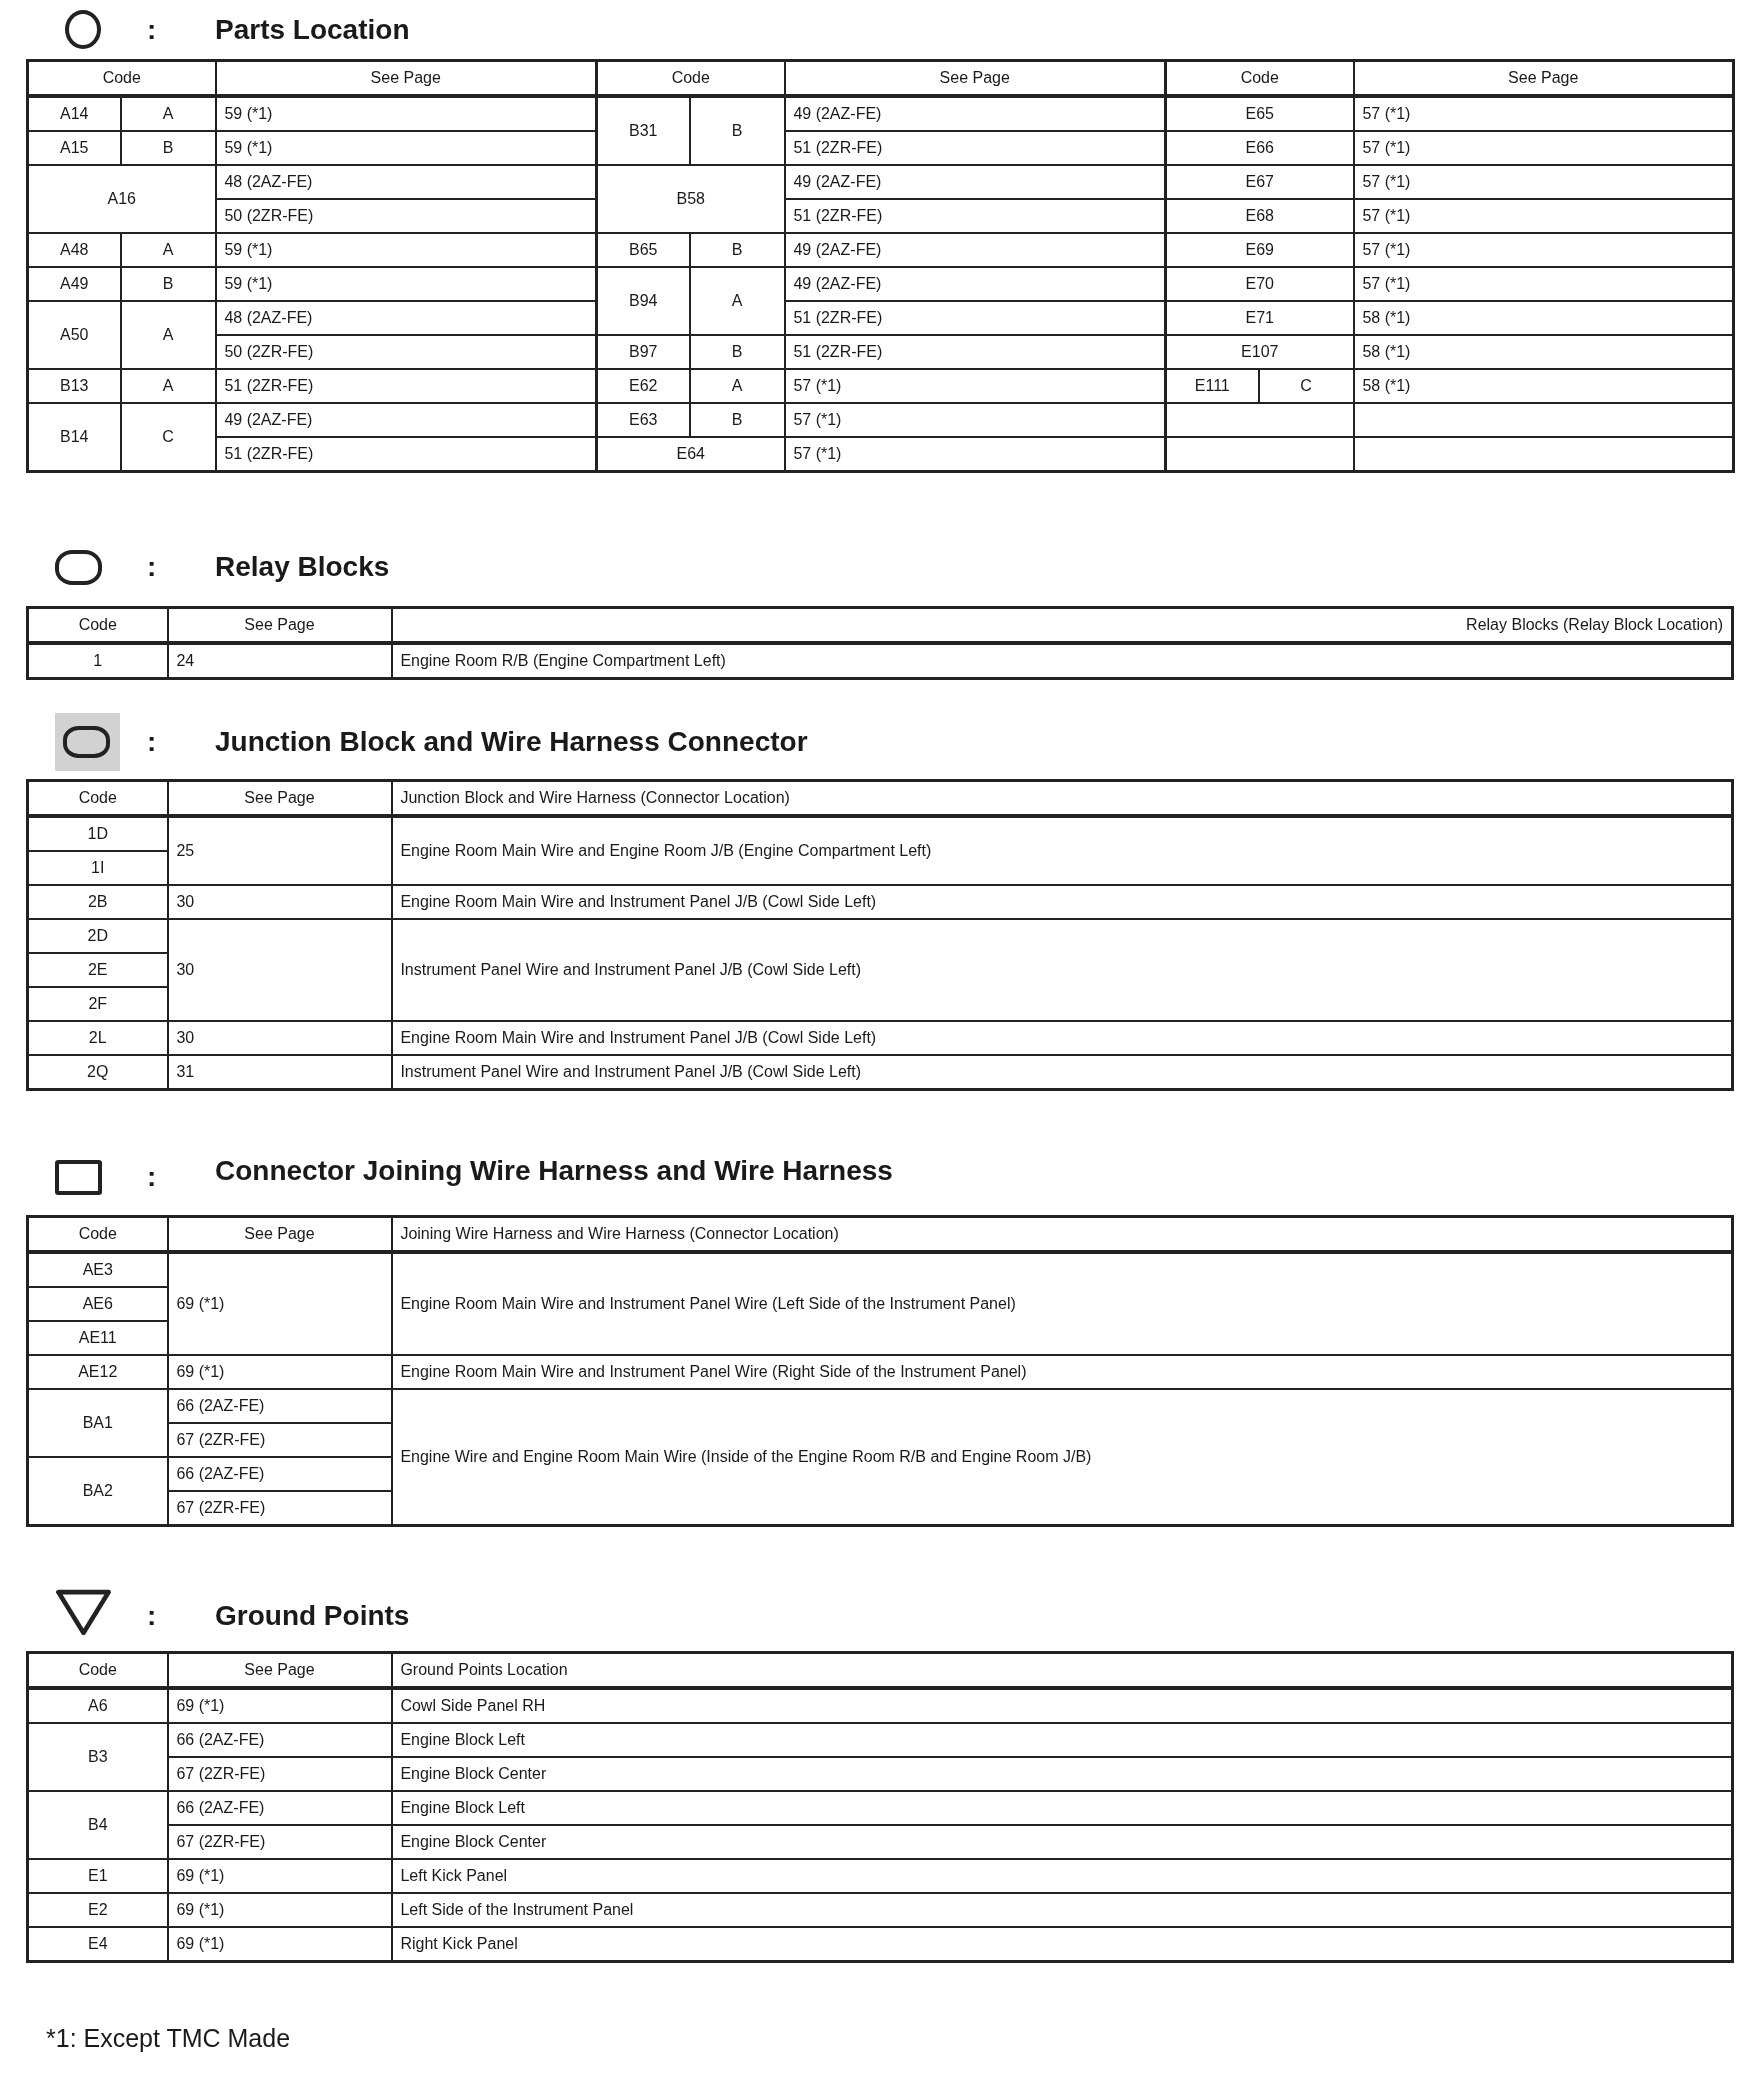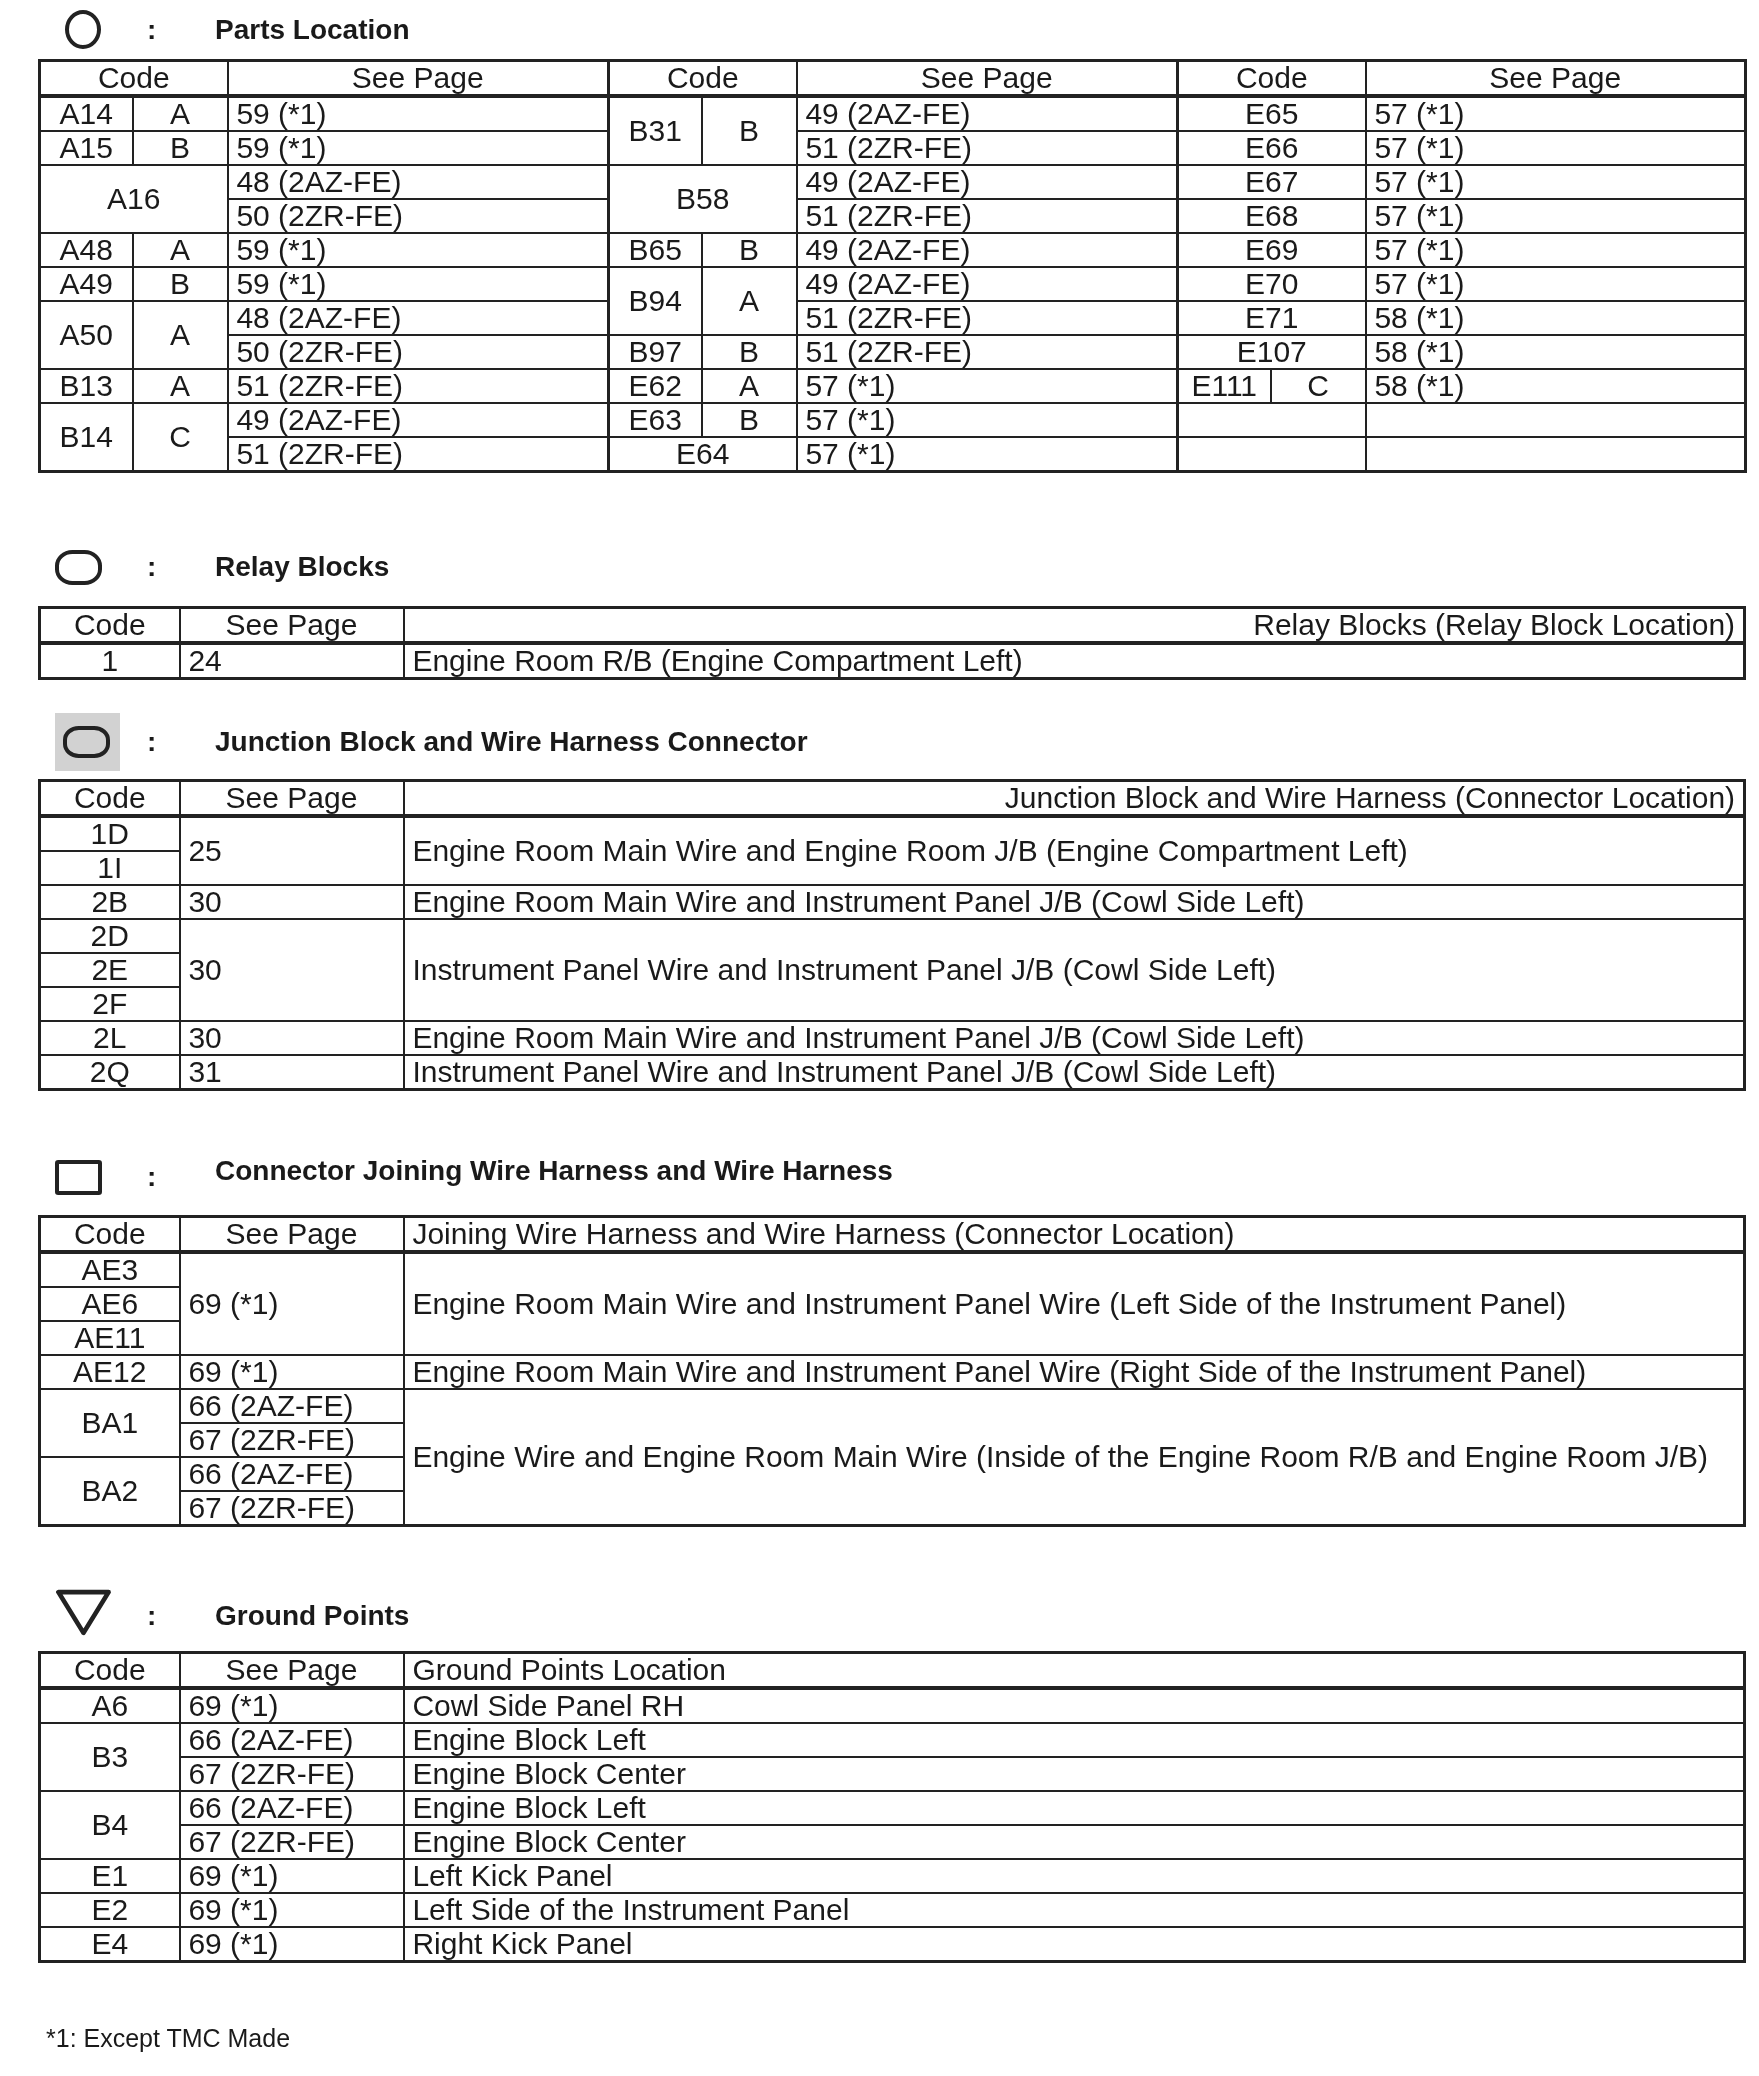--- a/index.html
+++ b/index.html
@@ -11,21 +11,21 @@
   .icon { position: absolute; box-sizing: border-box; }
   .ic-circle { left: 65px; width: 36px; height: 39px; border: 4.7px solid #222; border-radius: 50%; }
   .ic-pill { left: 55px; width: 47px; height: 35px; border: 4.7px solid #222; border-radius: 17.3px / 15.8px; }
   .ic-gray { left: 55px; width: 65px; height: 58px; background: #d2d2d2; }
   .ic-gray .inner { position: absolute; left: 7.9px; top: 13.4px; width: 47px; height: 31.5px; box-sizing: border-box;
                     border: 4.7px solid #222; border-radius: 15.8px / 14px; }
   .ic-rect { left: 55px; width: 47px; height: 35px; border: 4.7px solid #222; border-radius: 3.2px; }
   .ic-tri { left: 55px; width: 57px; height: 47px; }
 
   table { position: absolute; left: 26px; border-collapse: collapse; table-layout: fixed;
-          font-size: 30px; border: 3.2px solid #222; margin-left: 12px; }
+          font-size: 16px; border: 3.2px solid #222; }
   td, th { border: 2.4px solid #222; padding: 0 7.9px; height: 32px; line-height: 32px;
            font-weight: normal; white-space: nowrap; overflow: hidden; }
   th { text-align: center; border-bottom-width: 4.7px; }
   td.c { text-align: center; }
   td.l { text-align: left; }
   .grp { border-left-width: 3.2px; }
   .footnote { position: absolute; left: 46px; top: 2024px; font-size: 25px; white-space: nowrap; }
 </style>
 </head>
 <body>
@@ -194,21 +194,21 @@
 <table id="junction-table" class="three-col" style="top:779px; width:1705px;">
     <colgroup>
       <col style="width: 140px;">
       <col style="width: 224px;">
       <col style="width: 1341px;">
     </colgroup>
     <thead>
       <tr>
         <th>Code</th>
         <th>See Page</th>
-        <th class="l" style="text-align:right">Junction Block and Wire Harness (Connector Location)</th>
+        <th class="l" style="text-align:left">Junction Block and Wire Harness (Connector Location)</th>
       </tr>
     </thead>
     <tbody>
       <tr>
         <td class="c">1D</td>
         <td class="l" rowspan="2">25</td>
         <td class="l" rowspan="2">Engine Room Main Wire and Engine Room J/B (Engine Compartment Left)</td>
       </tr>
       <tr>
         <td class="c">1I</td>

